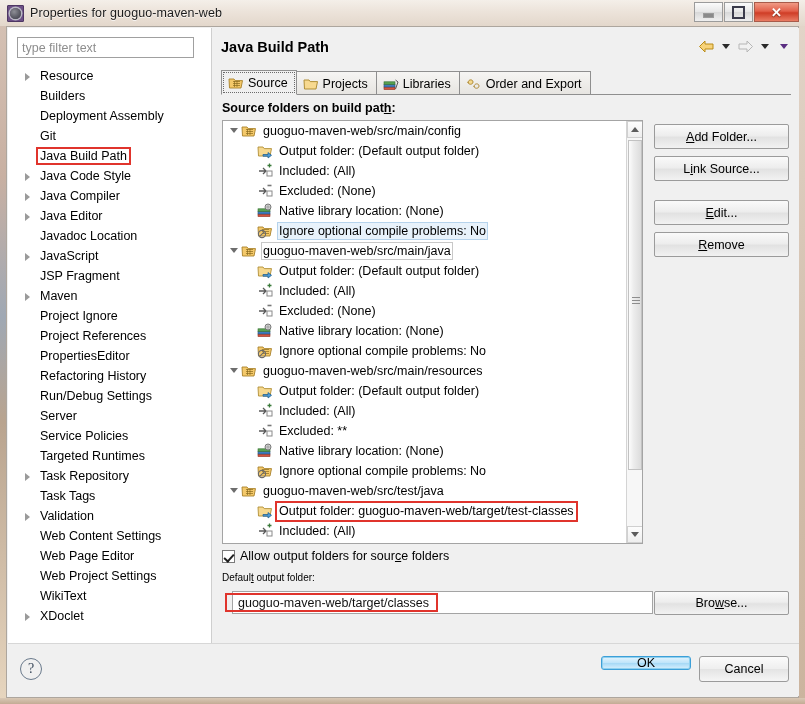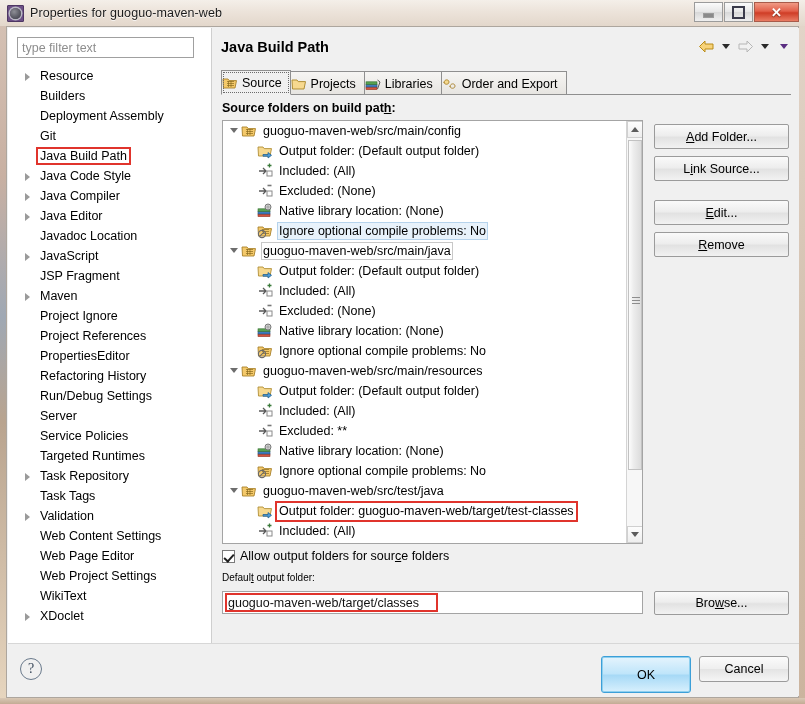--- a/index.html
+++ b/index.html
@@ -114,21 +114,21 @@
   .nav-caret { width: 0; height: 0; border-left: 4.5px solid transparent; border-right: 4.5px solid transparent;
                border-top: 5px solid #2a2a2a; margin: 0 4px; }
   .nav-caret.purple { border-top-color: #5a2d82; }
   .arrow-ico { width: 17px; height: 15px; position: relative; }
   .arrow-ico svg { display: block; }
 
   
   #tabs { position: absolute; left: 8px; top: 42px; display: flex; align-items: flex-end; }
   .tab {
     height: 24px; display: flex; align-items: center; gap: 4px;
-    padding: 0 8px 0 0; font-size: 12.5px; color: #000;
+    padding: 0 8px 0 6px; font-size: 12.5px; color: #000;
     border: 1px solid #8f8f8f; border-bottom: none;
     background: linear-gradient(180deg,#f6f5f3 0%, #e6e4e0 100%);
     margin-right: -1px; position: relative;
   }
   .tab.active {
     background: #f0f0f0; height: 25px; z-index: 3;
     border: 1px solid #8f8f8f; border-bottom: 1px solid #f0f0f0;
     outline: 1px dotted #6b6b6b; outline-offset: -3px;
   }
   #tab-underline {
@@ -208,21 +208,21 @@
   }
   .checkbox.checked::after {
     content: ""; position: absolute; left: 3px; top: 1px; width: 4px; height: 8px;
     border: solid #1f1f1f; border-width: 0 2px 2px 0; transform: rotate(42deg);
   }
   #dof-label { position: absolute; left: 9px; top: 544px; font-size: 10px; }
   #dof-input-wrap { position: absolute; left: 9px; top: 563px; width: 421px; height: 23px; }
   #dof-input {
     width: 100%; height: 100%; border: 1px solid #a4a4a4; background: #fff;
     font-family: "Liberation Sans", sans-serif; font-size: 12.5px;
-    padding: 0 5px; color: #111; outline: none;
+    padding: 0 5px; color: #111; outline: none; margin-left: 10px;
   }
   #dof-redbox {
     position: absolute; left: 3px; top: 2px; height: 19px; width: 213px;
     border: 2px solid #e0342c; pointer-events: none;
   }
   #browse-btn { position: absolute; left: 441px; top: 563px; width: 135px; height: 24px;
     background: linear-gradient(180deg,#fafafa 0%, #ededed 46%, #e2e2e2 54%, #f2f2f2 100%);
     border: 1px solid #9b9b9b; border-radius: 2px; font-size: 12.5px;
     display: flex; align-items: center; justify-content: center; }
   #browse-btn u { text-decoration: underline; }
@@ -232,21 +232,21 @@
     position: absolute; left: 1px; bottom: 1px; width: 791px; height: 53px;
     background: #f0f0f0; border-top: 1px solid #d7d7d7;
   }
   #help-icon {
     position: absolute; left: 12px; top: 14px; width: 22px; height: 22px;
     border: 1.5px solid #6a7a8c; border-radius: 50%;
     display: flex; align-items: center; justify-content: center;
     font-size: 14px; color: #3c4a5c; font-family: "Liberation Serif", serif;
   }
   #ok-btn {
-    position: absolute; right: 108px; top: 12px; width: 90px; height: 37px;
+    position: absolute; right: 108px; top: 12px; width: 90px; height: 14px;
     background: linear-gradient(180deg,#e5f4fd 0%, #bfe5fa 48%, #a6d9f6 52%, #d8f0fd 100%);
     border: 1px solid #3c9fd8; border-radius: 3px;
     box-shadow: 0 0 0 1px #8fd0ef inset;
     display: flex; align-items: center; justify-content: center; font-size: 12.5px; color: #000;
   }
   #cancel-btn {
     position: absolute; right: 10px; top: 12px; width: 90px; height: 26px;
     background: linear-gradient(180deg,#fbfbfb 0%, #efefef 48%, #e4e4e4 52%, #f5f5f5 100%);
     border: 1px solid #9b9b9b; border-radius: 3px;
     display: flex; align-items: center; justify-content: center; font-size: 12.5px; color: #000;

